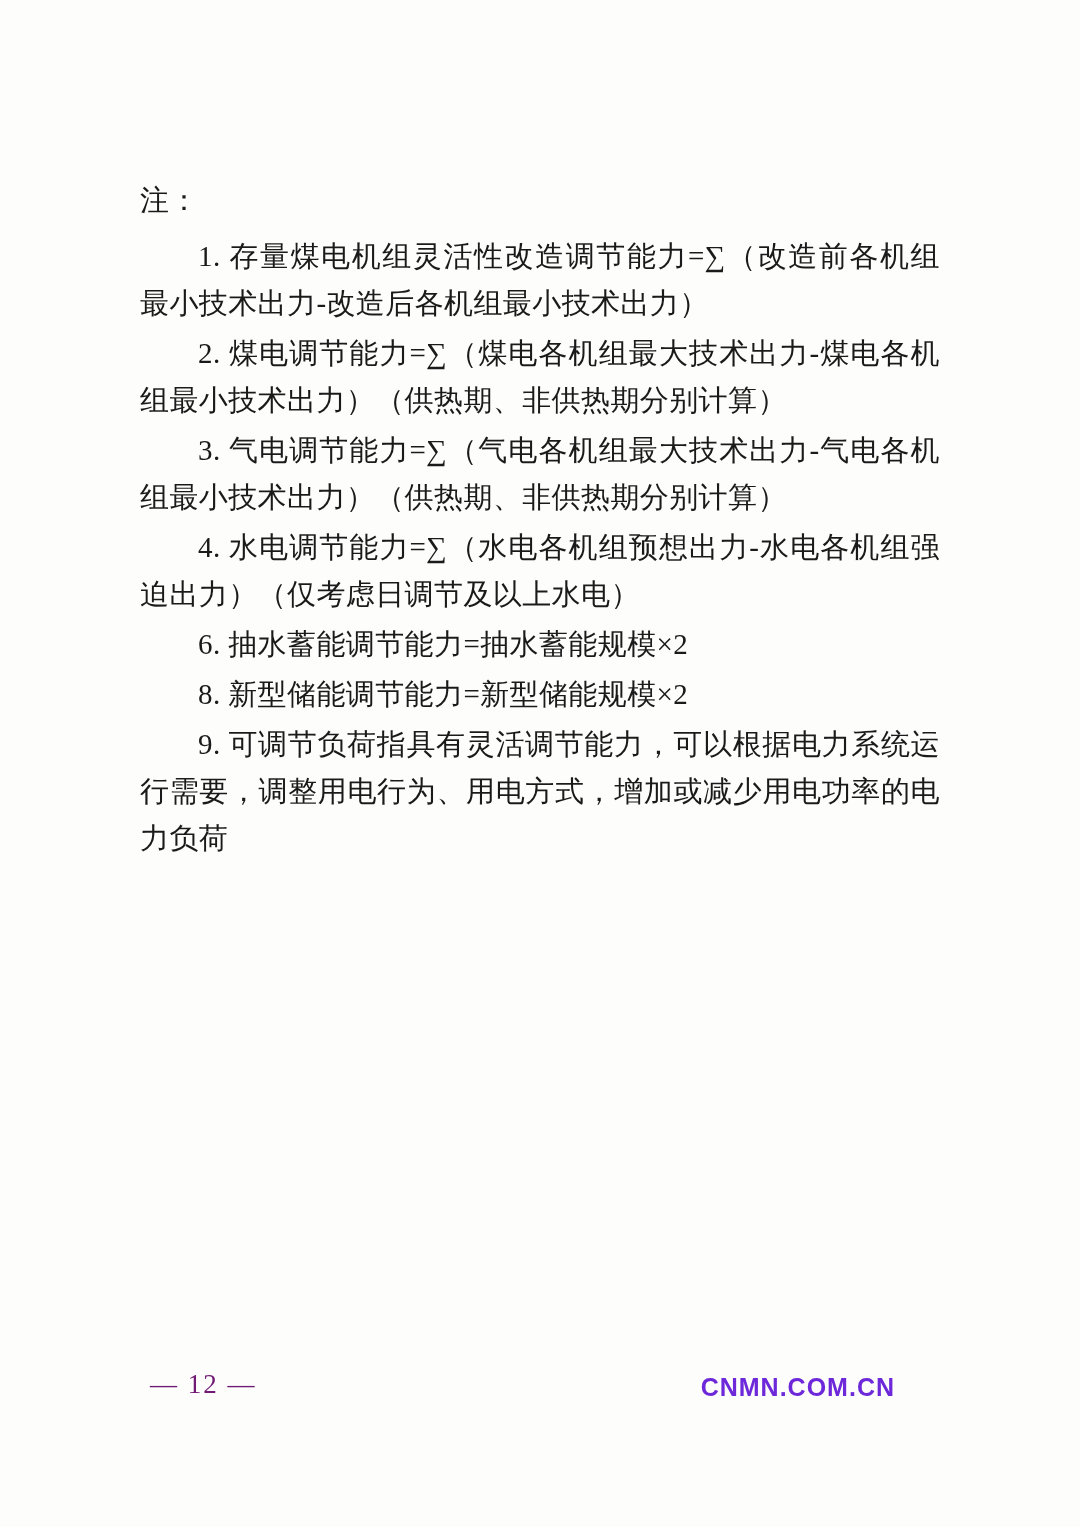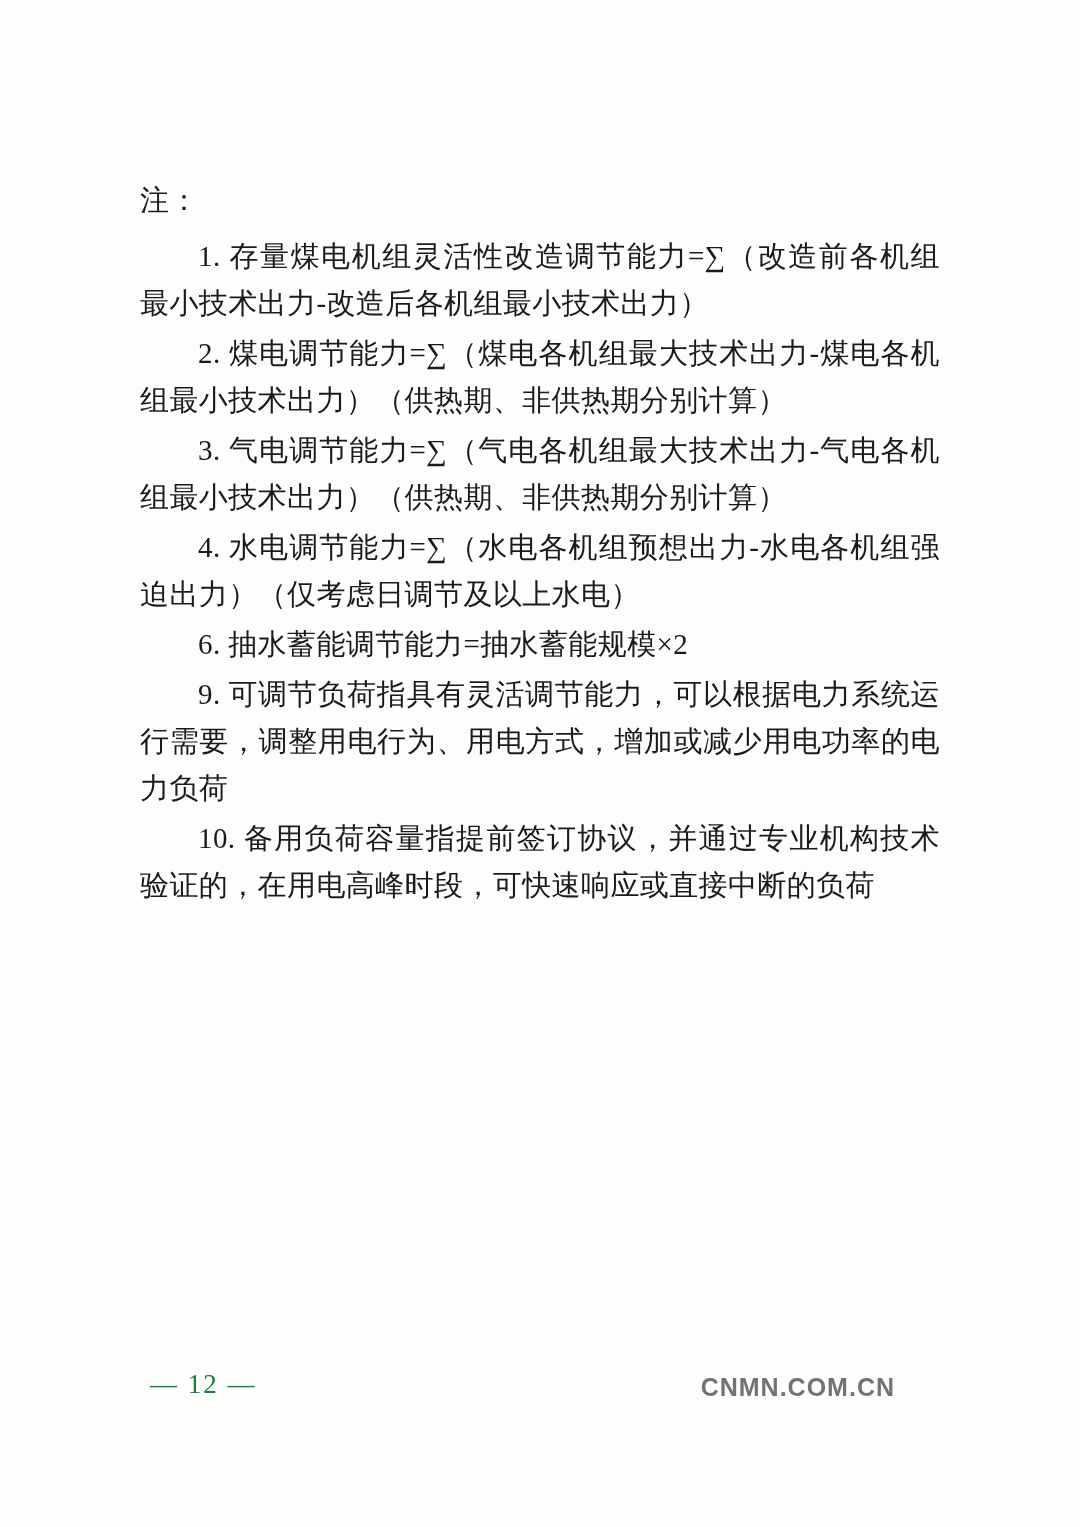--- a/index.html
+++ b/index.html
@@ -47,49 +47,49 @@
     right: 0;
     bottom: 118px;
     height: 40px;
   }
   .page-number {
     position: absolute;
     left: 150px;
     top: 0;
     font-size: 27px;
     letter-spacing: 2px;
-    color: #15803d;
+    color: #701a75;
   }
   .watermark {
     position: absolute;
     right: 185px;
     top: 4px;
     font-family: "Liberation Sans", sans-serif;
     font-size: 25px;
     font-weight: bold;
     letter-spacing: 1px;
-    color: #737373;
+    color: #6d28d9;
   }
 </style>
 </head>
 <body>
 
 <div class="page">
 
   <div class="content">
 
     <div class="note-label">注：</div>
 
     <p class="item">1. 存量煤电机组灵活性改造调节能力=∑（改造前各机组最小技术出力-改造后各机组最小技术出力）</p>
     <p class="item">2. 煤电调节能力=∑（煤电各机组最大技术出力-煤电各机组最小技术出力）（供热期、非供热期分别计算）</p>
     <p class="item">3. 气电调节能力=∑（气电各机组最大技术出力-气电各机组最小技术出力）（供热期、非供热期分别计算）</p>
     <p class="item">4. 水电调节能力=∑（水电各机组预想出力-水电各机组强迫出力）（仅考虑日调节及以上水电）</p>
     <p class="item">6. 抽水蓄能调节能力=抽水蓄能规模×2</p>
+    <p class="item">8. 新型储能调节能力=新型储能规模×2</p>
     <p class="item">9. 可调节负荷指具有灵活调节能力，可以根据电力系统运行需要，调整用电行为、用电方式，增加或减少用电功率的电力负荷</p>
-    <p class="item">10. 备用负荷容量指提前签订协议，并通过专业机构技术验证的，在用电高峰时段，可快速响应或直接中断的负荷</p>
 
   </div>
 
   <div class="footer">
     <div class="page-number">— 12 —</div>
     <div class="watermark">CNMN.COM.CN</div>
   </div>
 
 </div>
 

